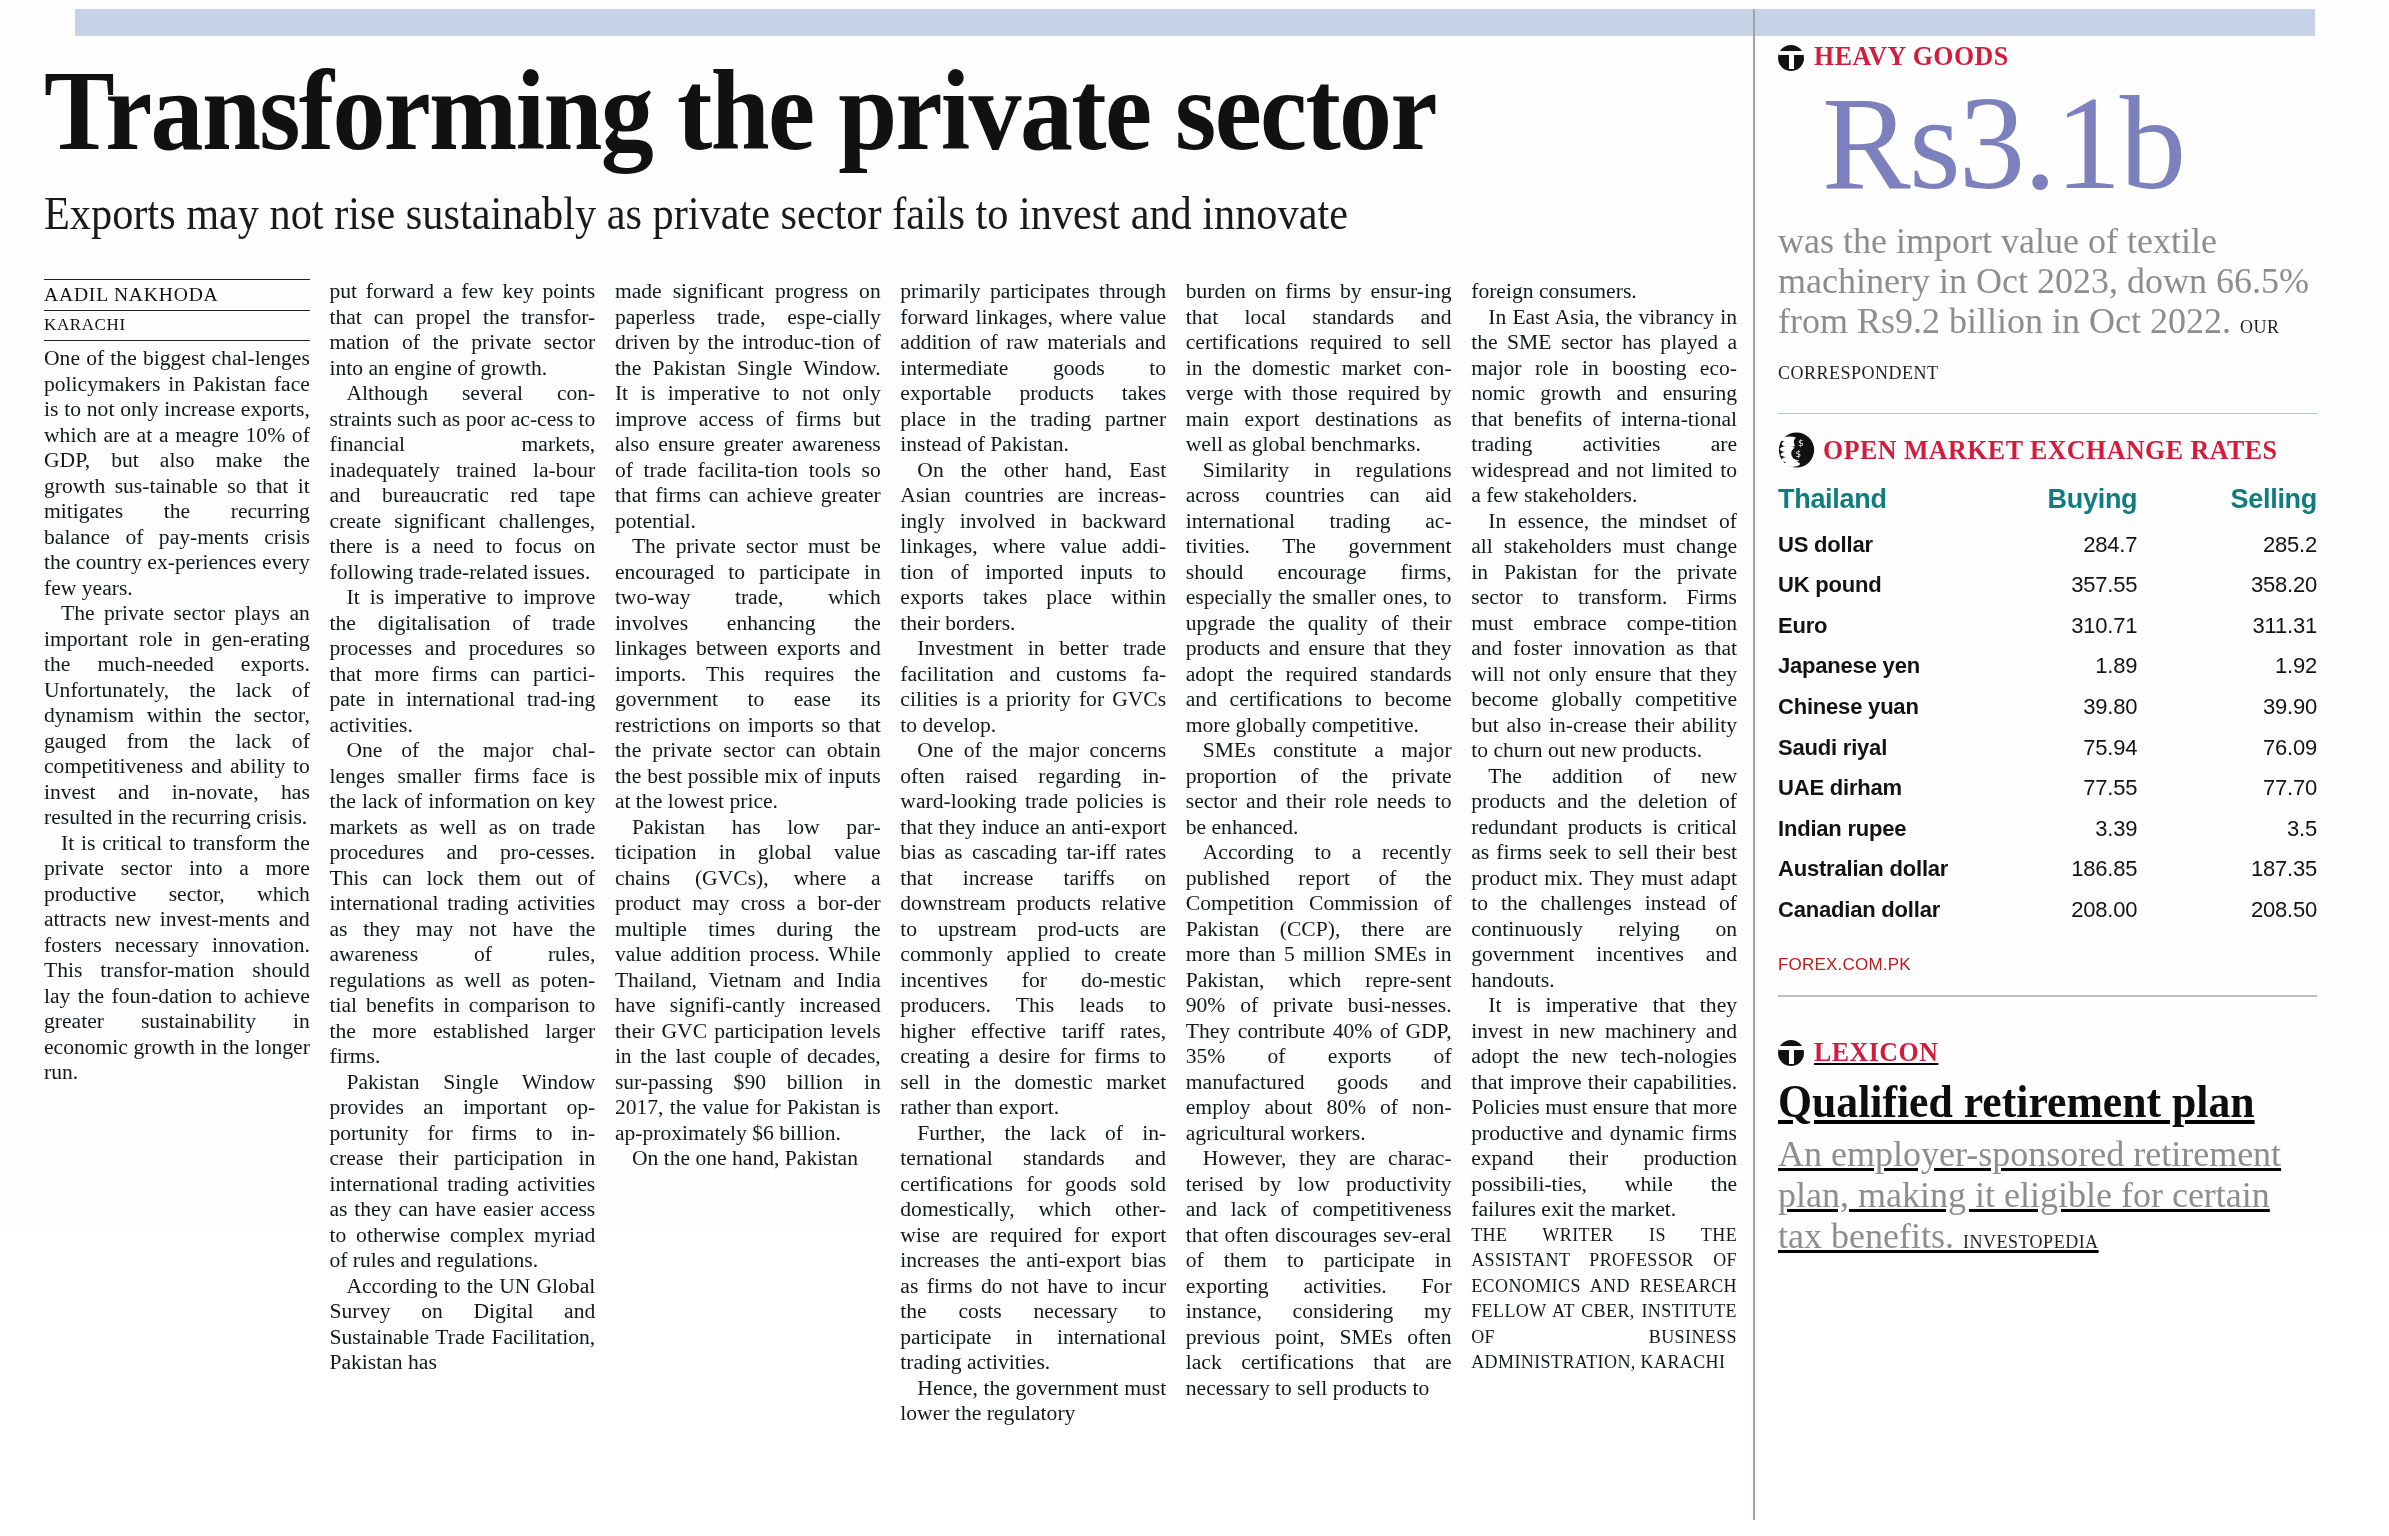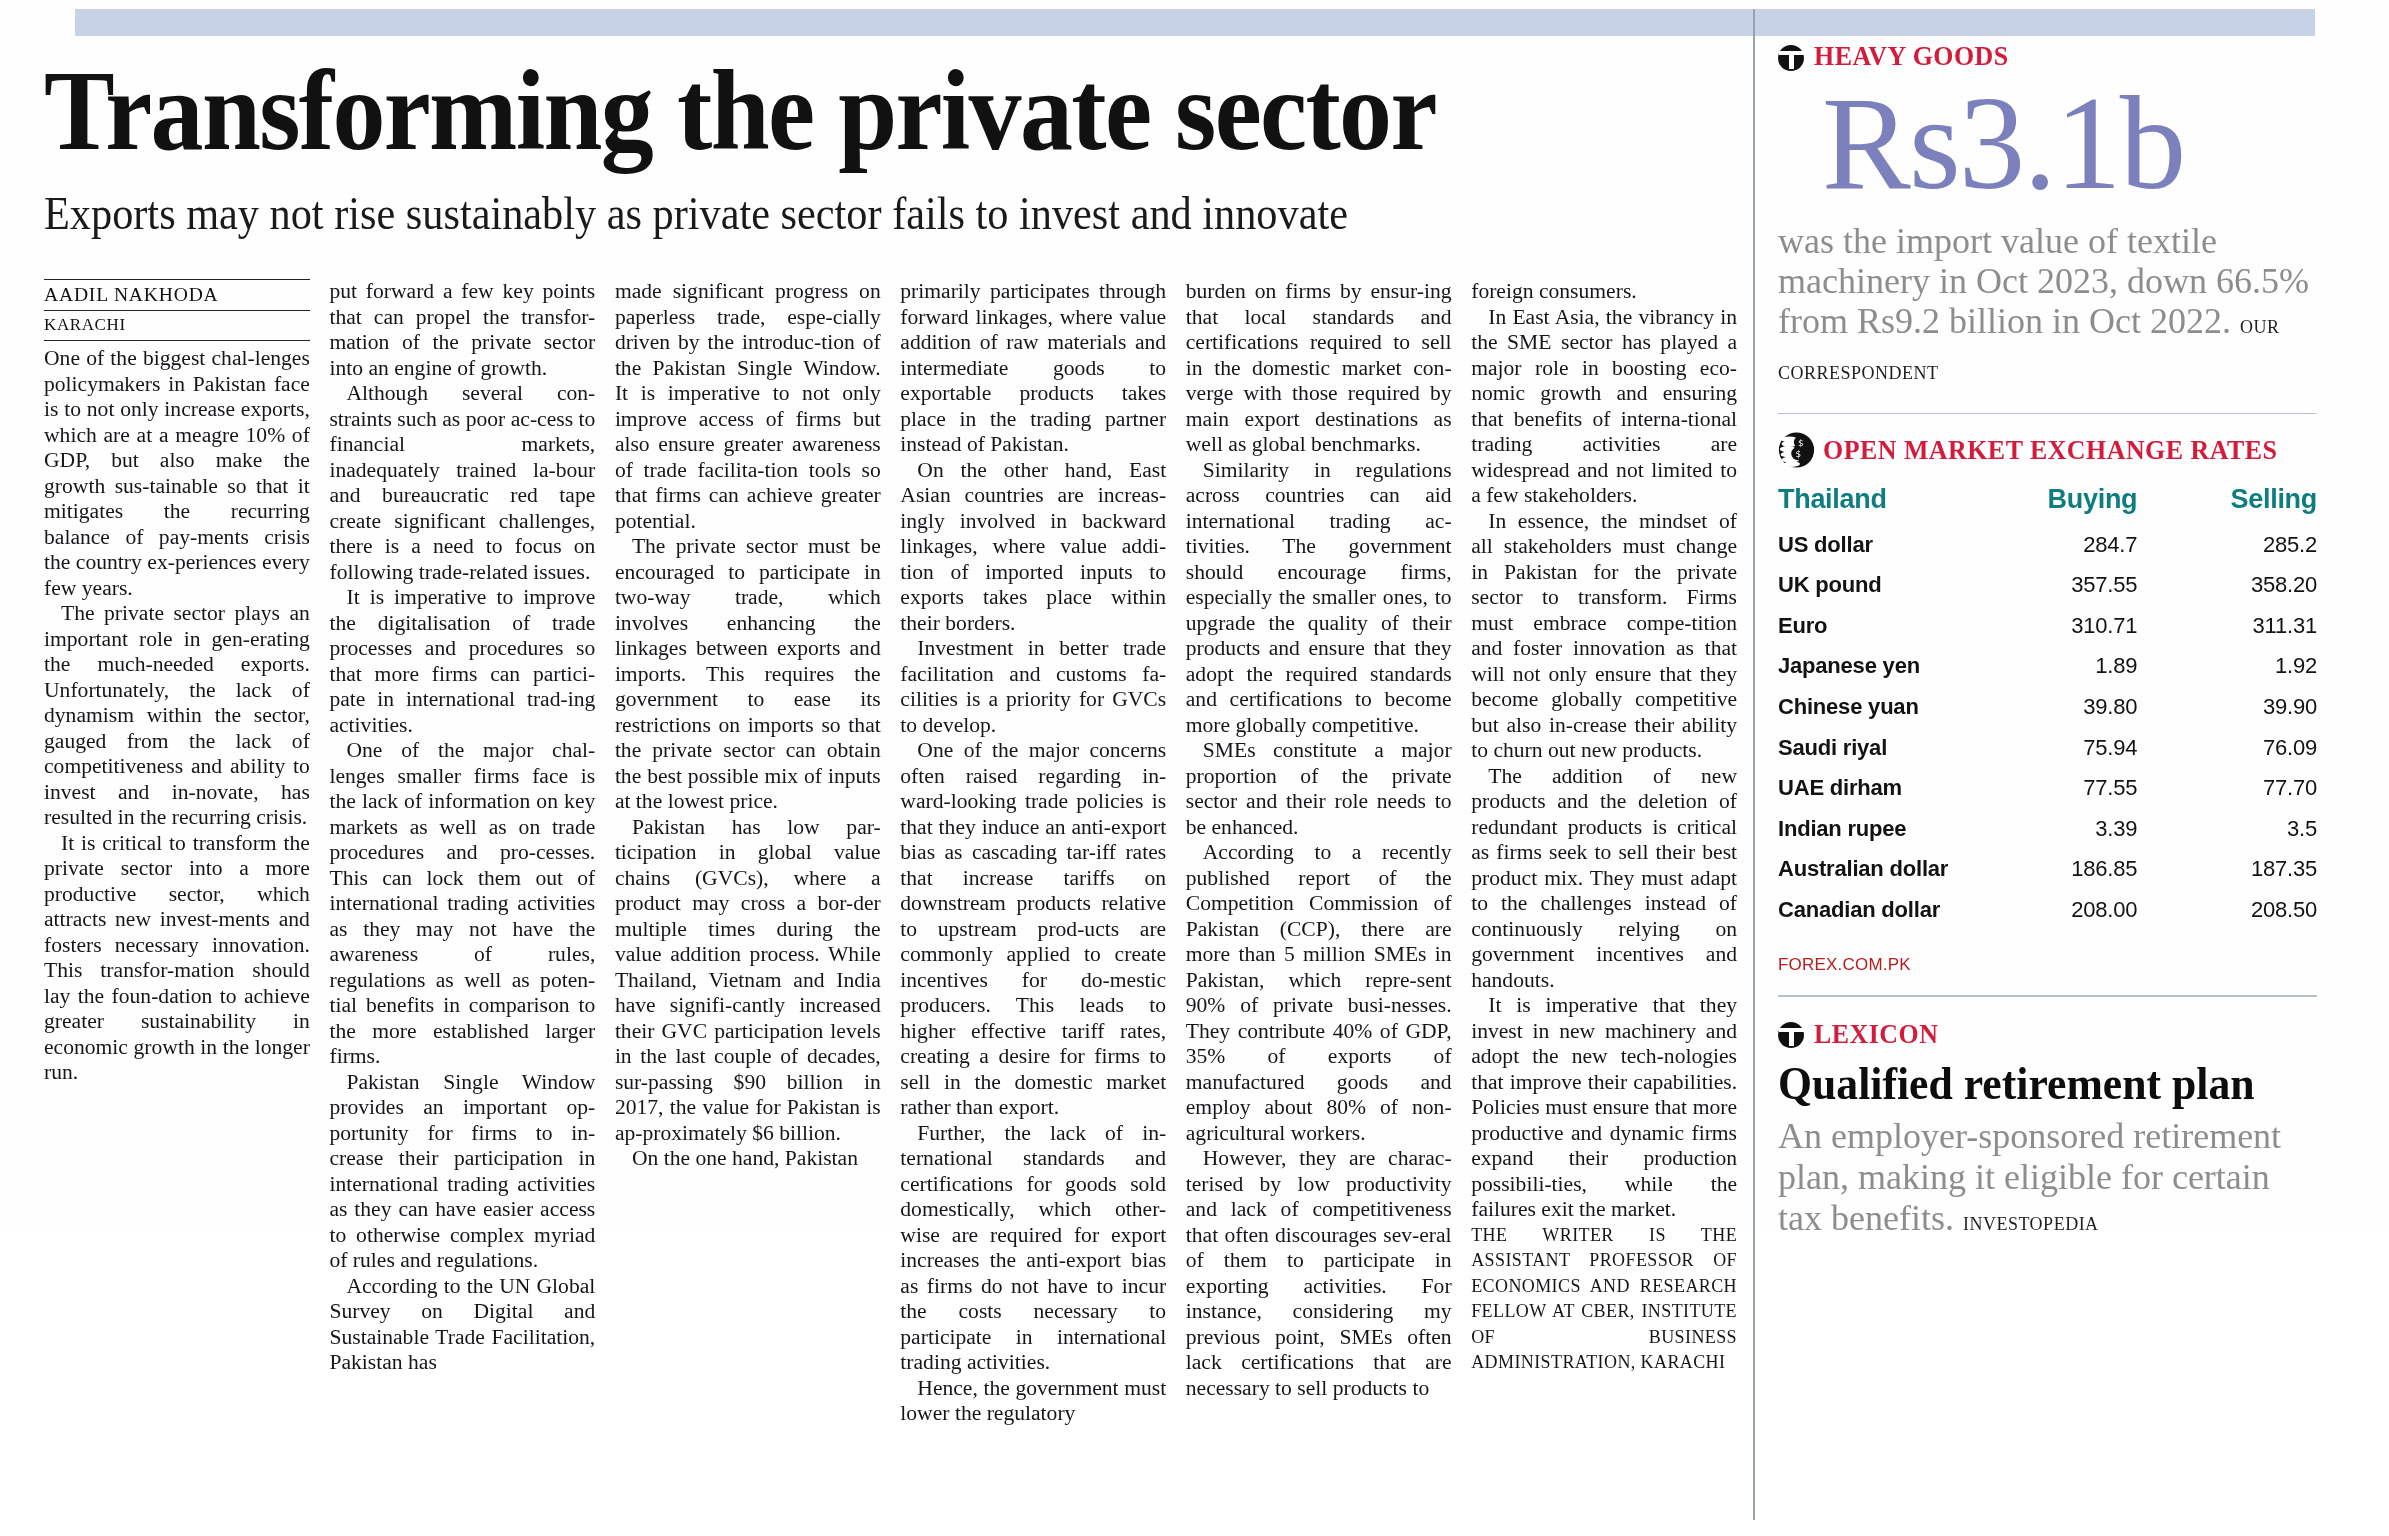--- a/index.html
+++ b/index.html
@@ -241,21 +241,21 @@
   }
   .fx-src {
     font-family: "Liberation Sans", "DejaVu Sans", sans-serif;
     font-size: 17px;
     color: #b91c1c;
     margin-top: 25px;
     letter-spacing: 0.2px;
   }
 
   
-  .lex-block { margin-top: 22px; }
+  .lex-block { margin-top: 40px; text-decoration: underline; }
   .lex-term {
     font-family: "Liberation Serif", "DejaVu Serif", serif;
     font-weight: 700;
     font-size: 46px;
     line-height: 1.06;
     color: #0d0d0d;
     margin-top: 10.7px;
     transform: scaleX(0.95);
     transform-origin: left top;
   }

